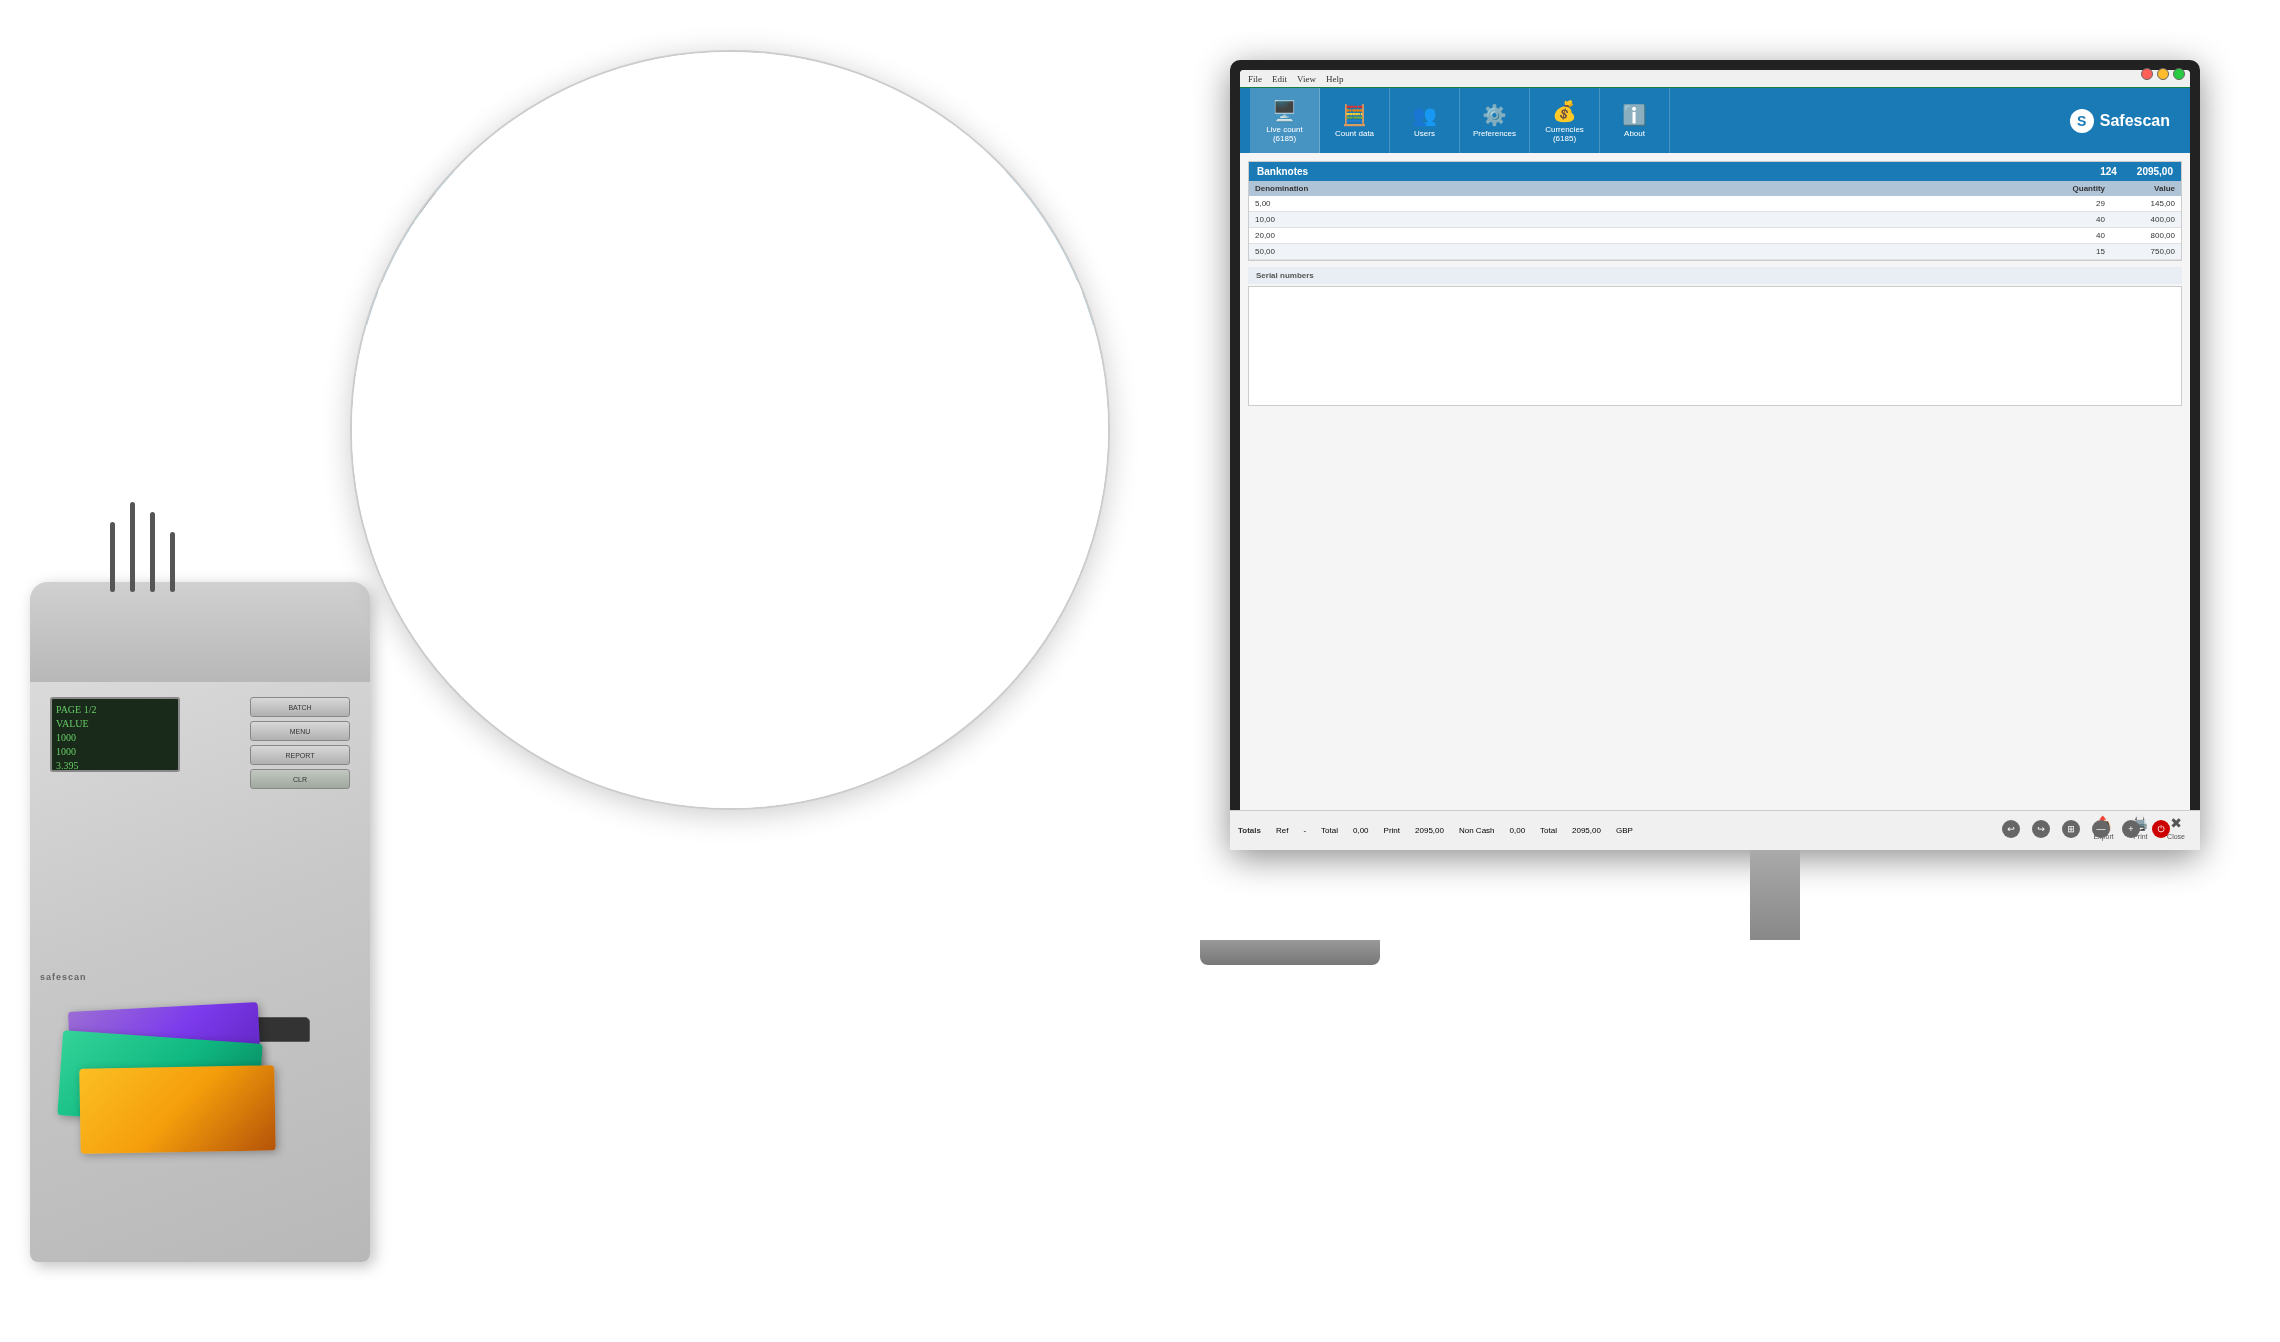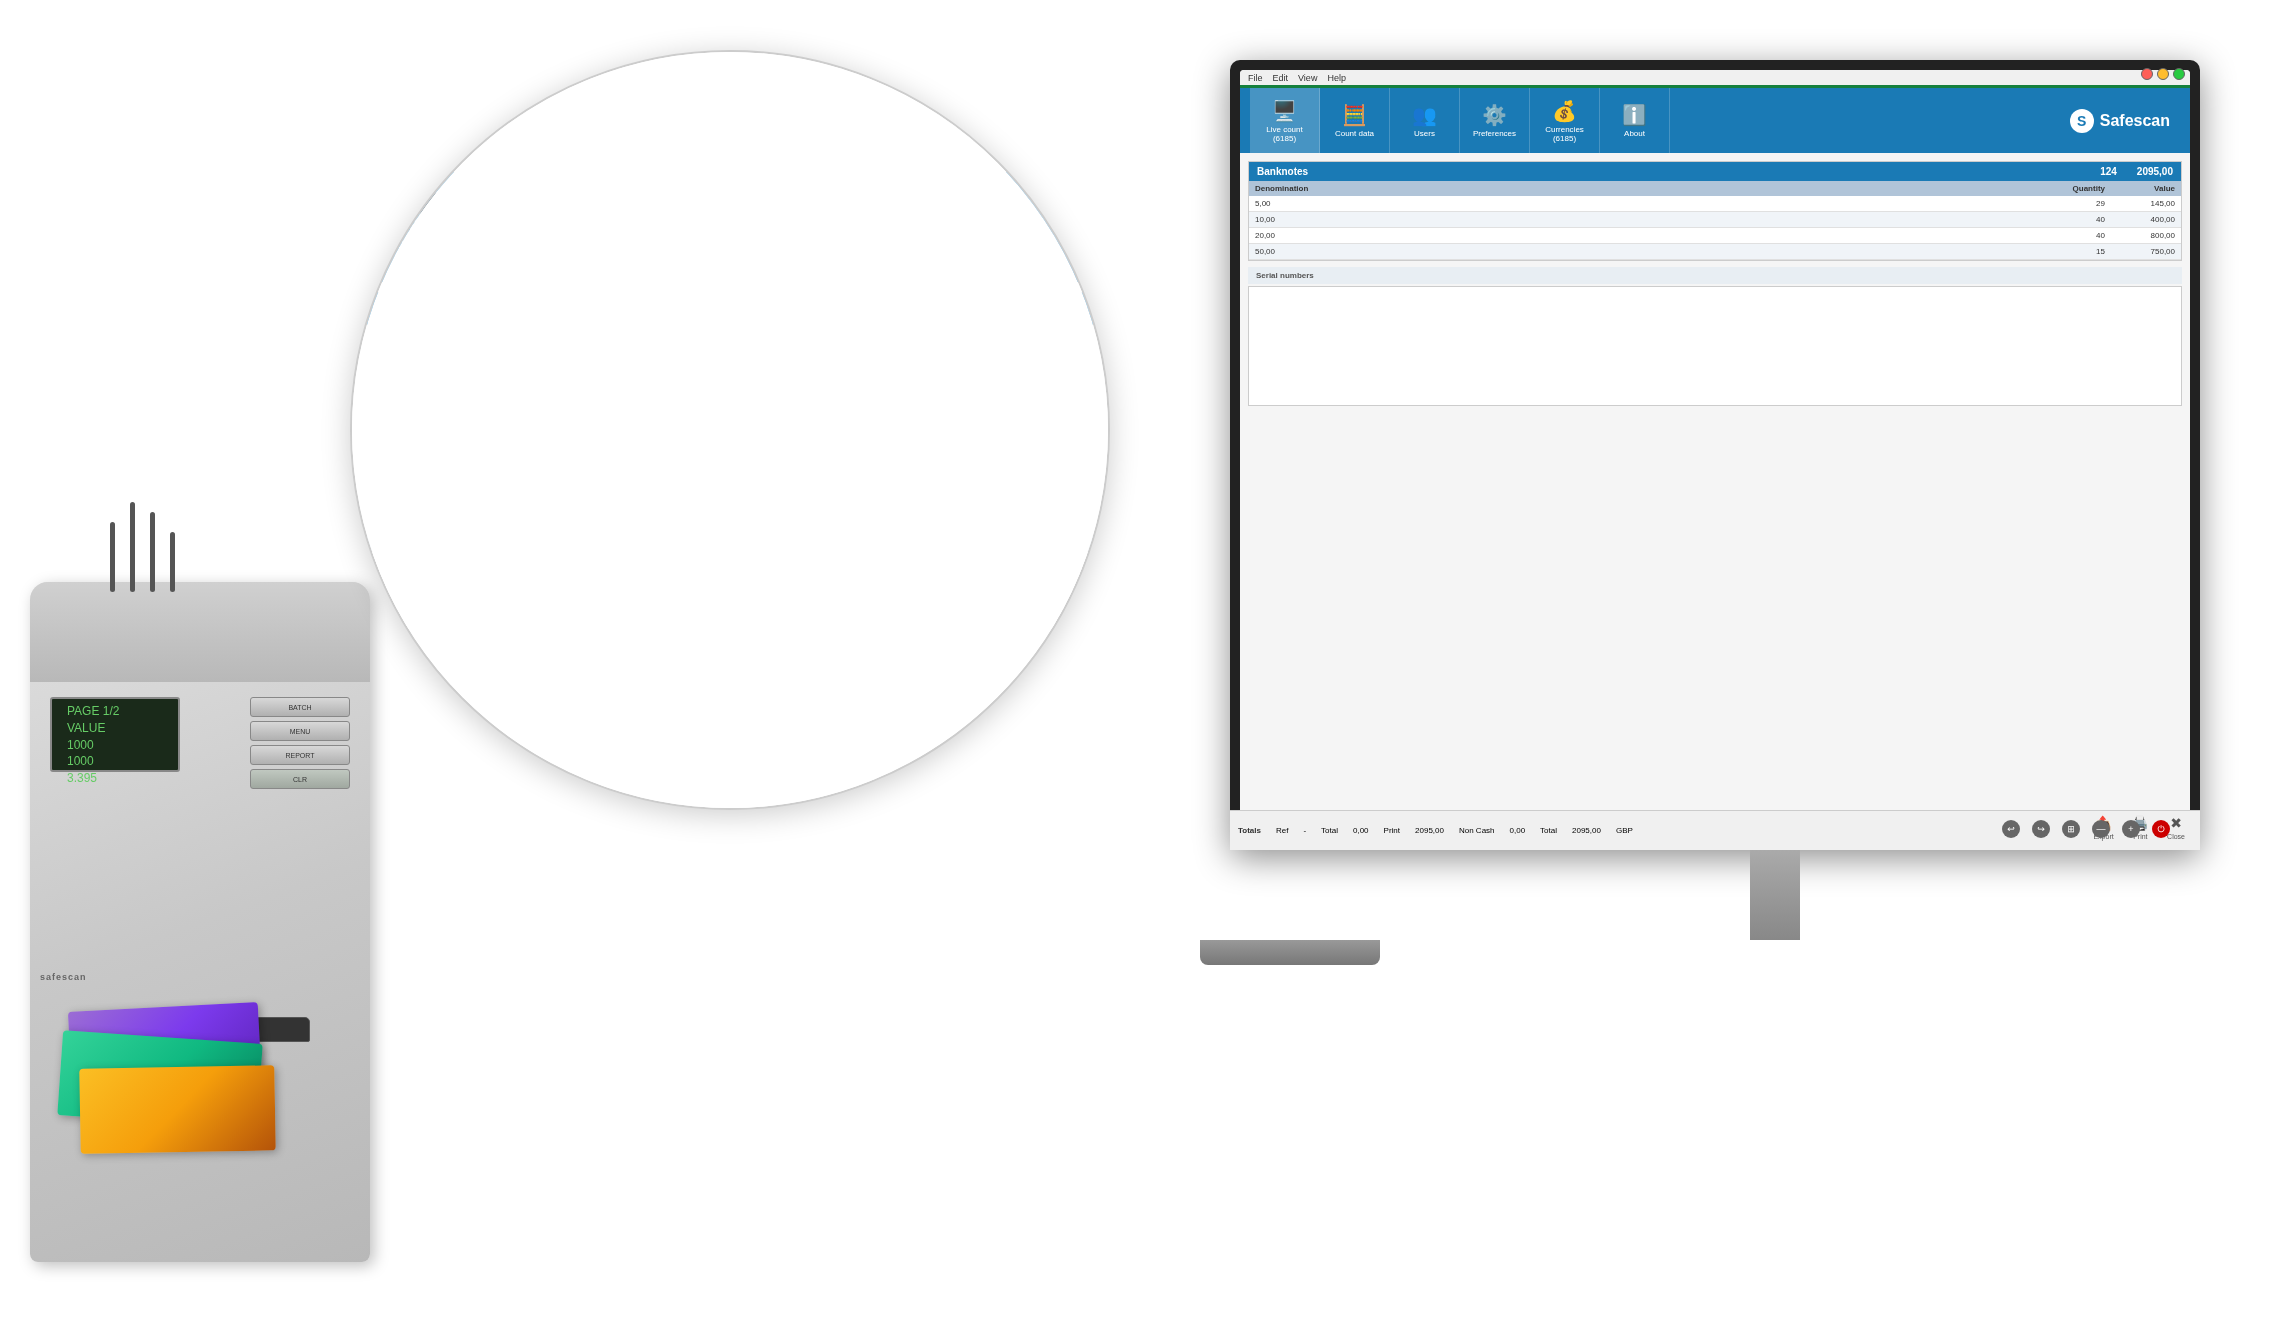--- a/index.html
+++ b/index.html
@@ -66,22 +66,23 @@
     }
 
     .app-menu-bar {
       background: #f0f0f0;
       height: 18px;
       display: flex;
       align-items: center;
       padding: 0 8px;
       font-size: 9px;
       color: #333;
-      border-bottom: 3px solid #15803d;
+      border-bottom: 1px solid #15803d;
       gap: 10px;
+      font-family: Liberation Serif, serif;
     }
 
     .app-toolbar {
       background: #1a7ab5;
       height: 65px;
       display: flex;
       align-items: center;
       padding: 0 10px;
       gap: 0;
     }
@@ -385,21 +386,21 @@
 
         <div style="position:absolute;top:0;left:0;width:100%;height:100px;background:linear-gradient(to bottom,#d0d0d0,#b8b8b8);border-radius:18px 18px 0 0;">
 
           <div style="position:absolute;top:-60px;left:80px;width:5px;height:70px;background:#555;border-radius:3px;"></div>
           <div style="position:absolute;top:-80px;left:100px;width:5px;height:90px;background:#555;border-radius:3px;"></div>
           <div style="position:absolute;top:-70px;left:120px;width:5px;height:80px;background:#555;border-radius:3px;"></div>
           <div style="position:absolute;top:-50px;left:140px;width:5px;height:60px;background:#555;border-radius:3px;"></div>
         </div>
 
         <div style="position:absolute;top:115px;left:20px;width:130px;height:75px;background:#1a2a1a;border:2px solid #888;border-radius:3px;padding:4px;">
-          <div style="color:#66cc66;font-family:Liberation Sans, sans-serif;font-size:12px;line-height:1.4;margin-left:11px;">
+          <div style="color:#66cc66;font-family:Liberation Serif, serif;font-size:10px;line-height:1.4;">
             PAGE 1/2<br>VALUE<br>1000<br>1000<br>3.395
           </div>
         </div>
 
         <div style="position:absolute;top:115px;right:20px;width:100px;display:flex;flex-direction:column;gap:4px;">
           <div style="height:20px;background:linear-gradient(to bottom,#d8d8d8,#b0b0b0);border:1px solid #888;border-radius:3px;font-size:7px;display:flex;align-items:center;justify-content:center;color:#333;">BATCH</div>
           <div style="height:20px;background:linear-gradient(to bottom,#d8d8d8,#b0b0b0);border:1px solid #888;border-radius:3px;font-size:7px;display:flex;align-items:center;justify-content:center;color:#333;">MENU</div>
           <div style="height:20px;background:linear-gradient(to bottom,#d8d8d8,#b0b0b0);border:1px solid #888;border-radius:3px;font-size:7px;display:flex;align-items:center;justify-content:center;color:#333;">REPORT</div>
           <div style="height:20px;background:linear-gradient(to bottom,#c0c8c0,#a0a8a0);border:1px solid #888;border-radius:3px;font-size:7px;display:flex;align-items:center;justify-content:center;color:#333;">CLR</div>
         </div>

